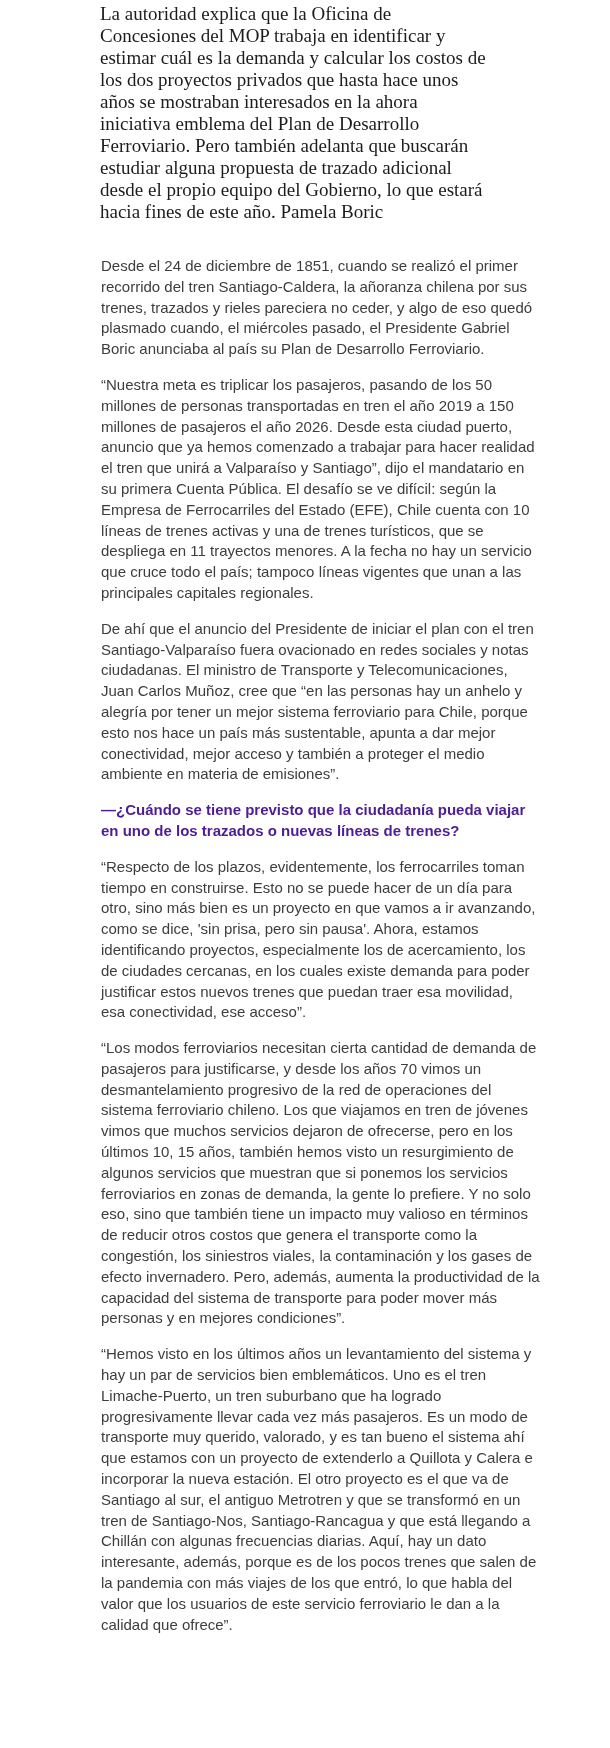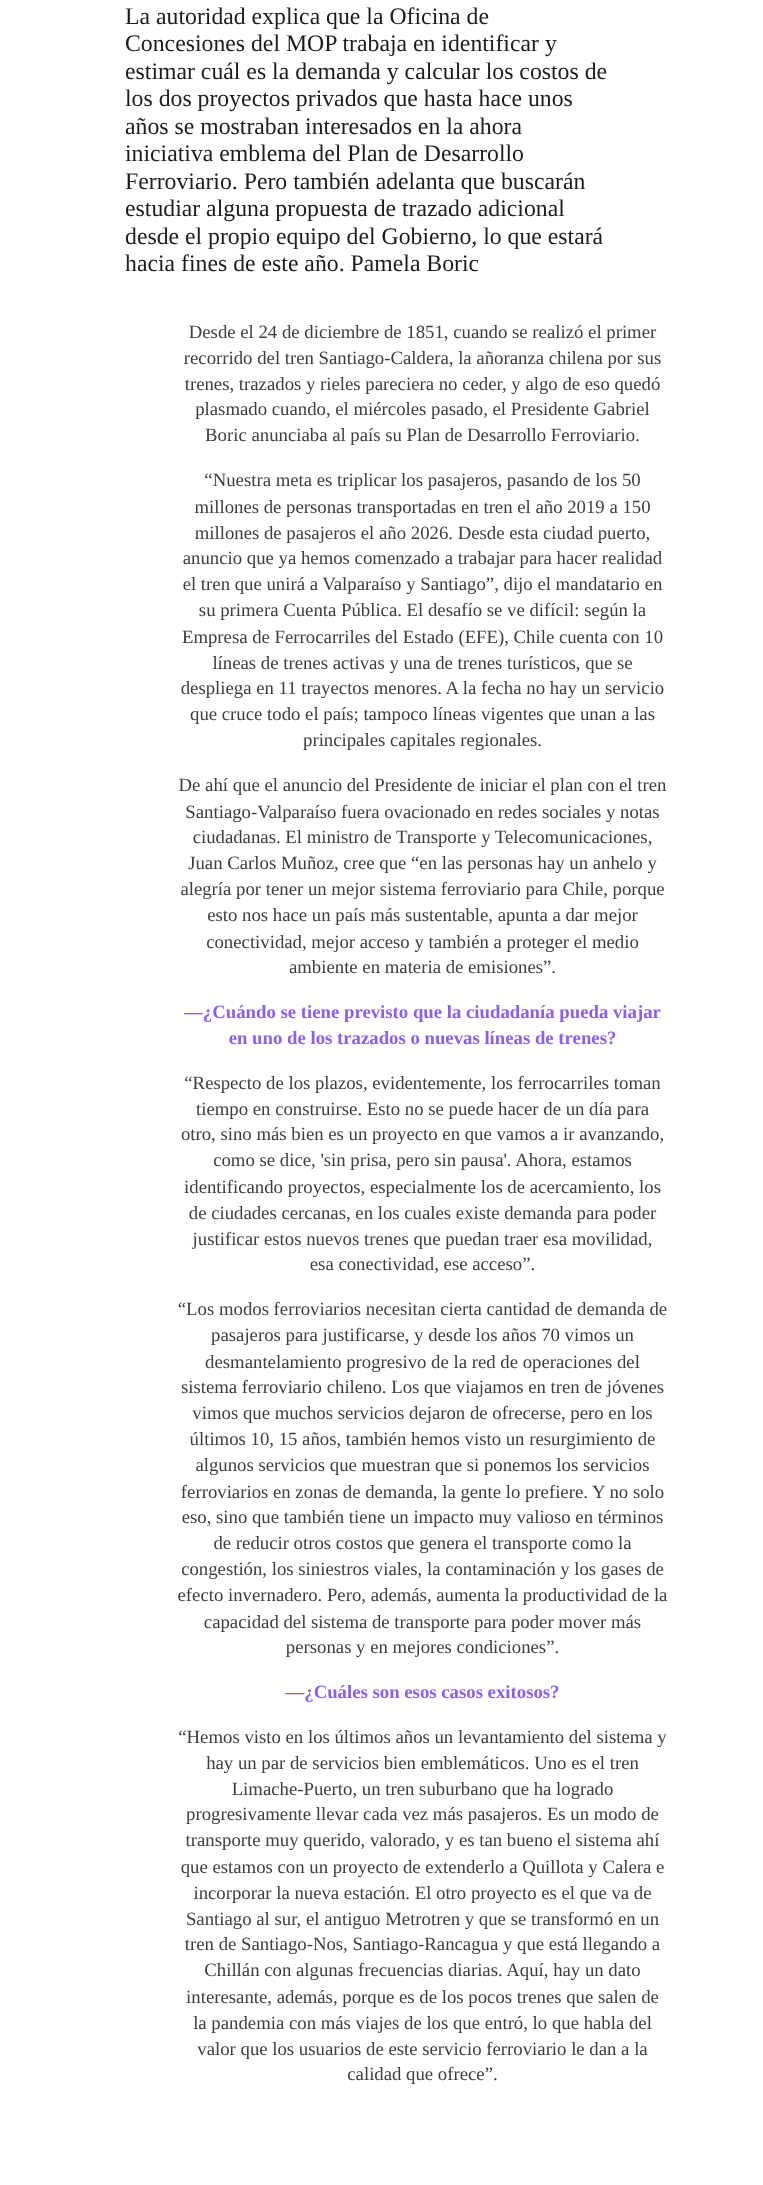--- a/index.html
+++ b/index.html
@@ -19,31 +19,30 @@
     font-size: 19px;
     line-height: 22px;
     color: #1c1c1c;
     margin: 0 0 33px 12px;
     white-space: pre-line;
   }
   .lede .byline {
     white-space: pre-line;
   }
   .article-body p {
-    font-family: Liberation Serif, serif;
+    font-family: Liberation Sans, sans-serif;
     font-size: 15px;
     line-height: 20.8px;
     color: #3d3d3d;
-    margin: 0 0 15px 0;
+    margin: 0 0 15px 13px;
     white-space: pre-line;
-    text-align: center;
   }
   .article-body p.question {
     font-weight: bold;
-    color: #8b5cf6;
+    color: #4c1d95;
   }
   .article-body p:last-child {
     margin-bottom: 0;
   }
 </style>
 </head>
 <body>
 
 <div class="page">
 
@@ -100,21 +99,20 @@
 vimos que muchos servicios dejaron de ofrecerse, pero en los
 últimos 10, 15 años, también hemos visto un resurgimiento de
 algunos servicios que muestran que si ponemos los servicios
 ferroviarios en zonas de demanda, la gente lo prefiere. Y no solo
 eso, sino que también tiene un impacto muy valioso en términos
 de reducir otros costos que genera el transporte como la
 congestión, los siniestros viales, la contaminación y los gases de
 efecto invernadero. Pero, además, aumenta la productividad de la
 capacidad del sistema de transporte para poder mover más
 personas y en mejores condiciones”.</p>
-    <p class="para question">—¿Cuáles son esos casos exitosos?</p>
     <p class="para">“Hemos visto en los últimos años un levantamiento del sistema y
 hay un par de servicios bien emblemáticos. Uno es el tren
 Limache-Puerto, un tren suburbano que ha logrado
 progresivamente llevar cada vez más pasajeros. Es un modo de
 transporte muy querido, valorado, y es tan bueno el sistema ahí
 que estamos con un proyecto de extenderlo a Quillota y Calera e
 incorporar la nueva estación. El otro proyecto es el que va de
 Santiago al sur, el antiguo Metrotren y que se transformó en un
 tren de Santiago-Nos, Santiago-Rancagua y que está llegando a
 Chillán con algunas frecuencias diarias. Aquí, hay un dato

